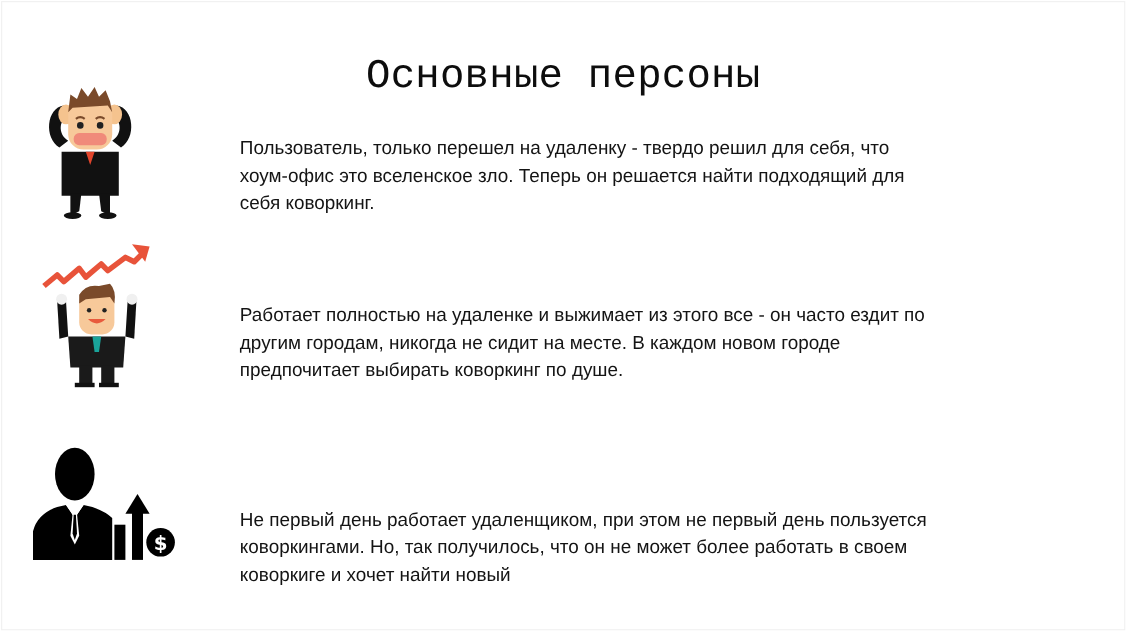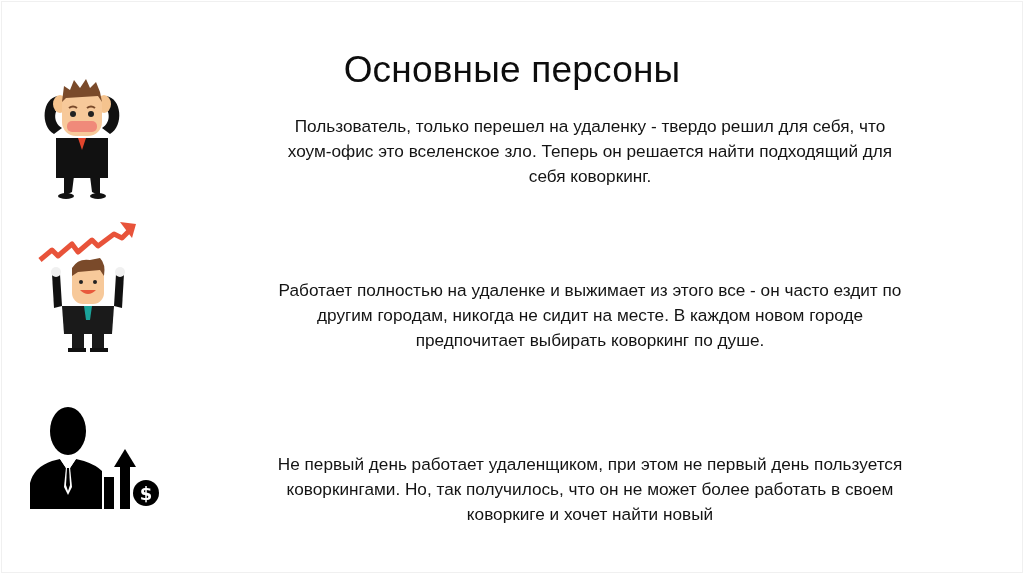--- a/index.html
+++ b/index.html
@@ -6,28 +6,28 @@
   body {
     width:1024px; height:574px; background:#ffffff; position:relative; overflow:hidden;
     font-family:"Liberation Sans", sans-serif; color:#111;
   }
   .slide-border {
     position:absolute; left:1px; top:1px; right:1px; bottom:1px;
     border:1px solid #f0f0f0; pointer-events:none;
   }
   .title {
     position:absolute; left:0; right:0; top:24px; text-align:center;
-    font-size:37px; font-weight:normal; color:#0d0d0d; letter-spacing:0.2px;
+    font-size:37px; font-weight:normal; color:#0d0d0d; letter-spacing:0.2px;font-family:Liberation Mono, monospace;
   }
   .persona-icon { position:absolute; }
   .persona-text {
     position:absolute; left:210px; width:760px;
     font-size:17.2px; line-height:25px; color:#141414;
   }
-  .persona-text p { margin:0; white-space:pre-line;text-align:center; }
+  .persona-text p { margin:8px; white-space:pre-line; }
 </style>
 </head>
 <body>
 
 <div class="slide-border"></div>
 
 <h1 class="title">Основные персоны</h1>
 
 <div class="persona-icon" style="left:36px; top:76px; width:92px; height:124px;">
   <svg width="92" height="124" viewBox="0 0 92 124">
@@ -84,21 +84,21 @@
 
     <path d="M24 86 L76 86 L74 114 L26 114 Z" fill="#1a1a1a"></path>
     <path d="M46 86 L54 86 L52 100 L48 100 Z" fill="#1aa39a"></path>
 
     <rect x="34" y="112" width="12" height="18" fill="#1a1a1a"></rect>
     <rect x="54" y="112" width="12" height="18" fill="#1a1a1a"></rect>
     <rect x="30" y="128" width="18" height="4" fill="#111"></rect>
     <rect x="52" y="128" width="18" height="4" fill="#111"></rect>
   </svg>
 </div>
-<div class="persona-text" style="top:278px;">
+<div class="persona-text" style="top:266px;">
   <p>Работает полностью на удаленке и выжимает из этого все - он часто ездит по
 другим городам, никогда не сидит на месте.  В каждом новом городе
 предпочитает выбирать коворкинг по душе.</p>
 </div>
 
 <div class="persona-icon" style="left:30px; top:405px; width:132px; height:108px;">
   <svg width="132" height="108" viewBox="0 0 132 108">
 
     <ellipse cx="38" cy="26" rx="18" ry="24" fill="#000"></ellipse>
 

